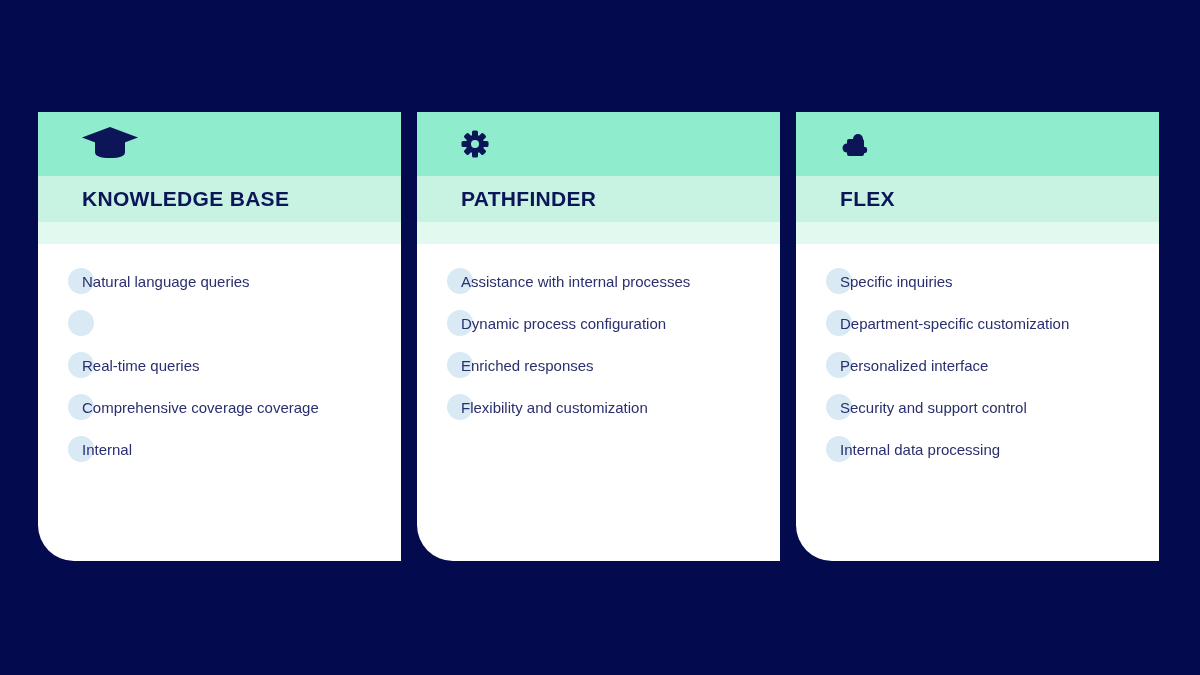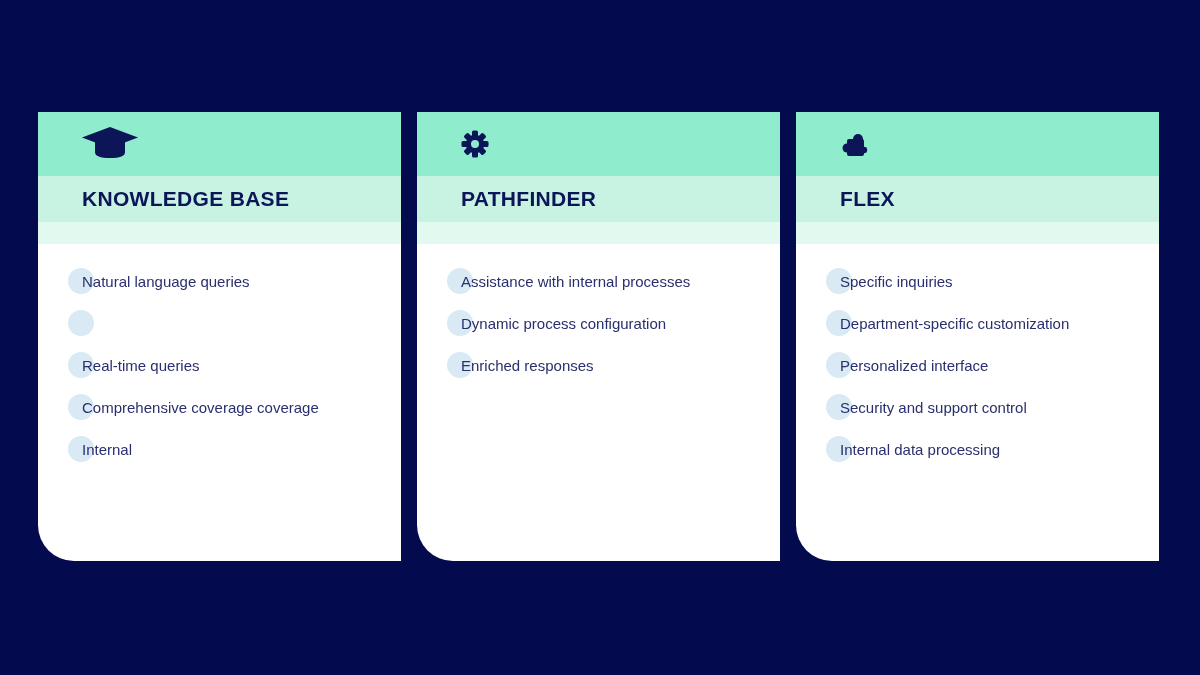--- a/index.html
+++ b/index.html
@@ -147,20 +147,24 @@
         <span class="item-text">Assistance with internal processes</span>
       </div>
       <div class="list-item">
         <span class="bullet-dot"></span>
         <span class="item-text">Dynamic process configuration</span>
       </div>
       <div class="list-item">
         <span class="bullet-dot"></span>
         <span class="item-text">Enriched responses</span>
       </div>
+      <div class="list-item">
+        <span class="bullet-dot"></span>
+        <span class="item-text">Flexibility and customization</span>
+      </div>
     </div>
   </div>
 
   <div class="card">
     <div class="band-icon">
       <span>
         <svg class="icon-svg" width="30" height="28" viewBox="0 0 30 28">
           <g fill="#0d1559">
             <rect x="7" y="9" width="17" height="17" rx="2"></rect>
             <circle cx="18" cy="9" r="5"></circle>

